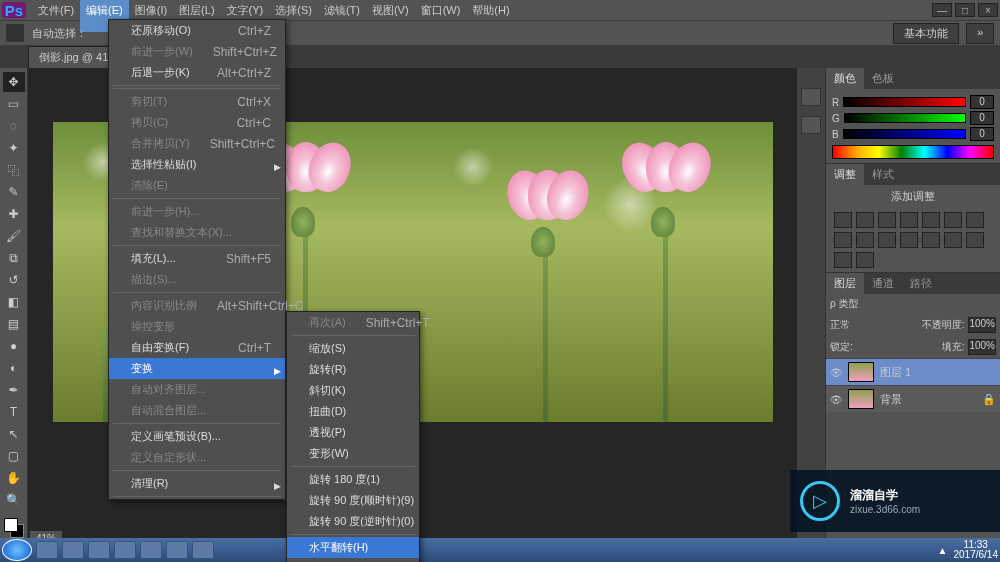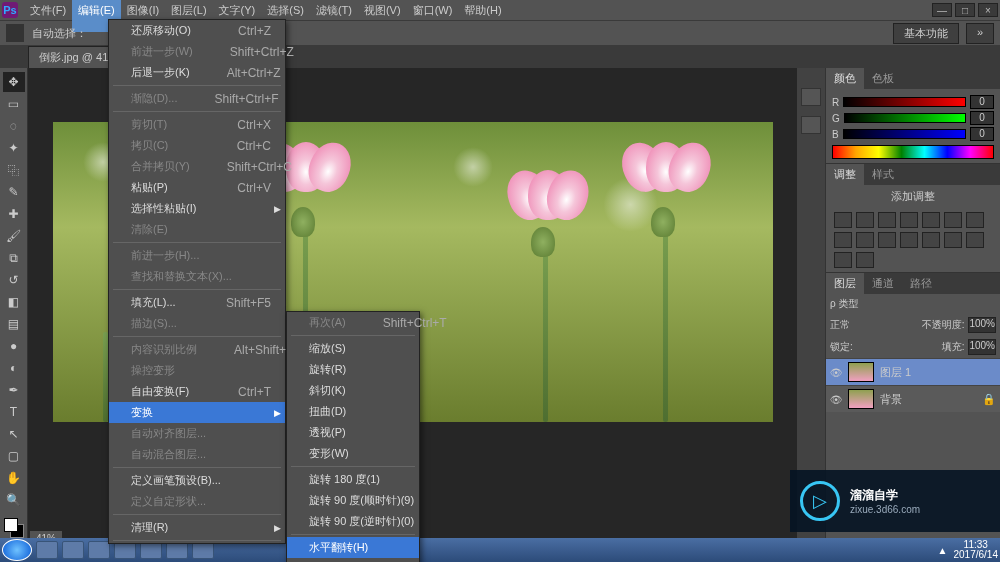--- a/index.html
+++ b/index.html
@@ -1,19 +1,19 @@
 <!DOCTYPE html>
 <html><head>
 <meta charset="utf-8">
 <style>
 * { margin: 0; padding: 0; box-sizing: border-box; font-family: "Microsoft YaHei", sans-serif; }
 body { width: 1000px; height: 562px; background: #535353; overflow: hidden; position: relative; }
 
 .titlebar { height: 20px; background: #535353; display: flex; align-items: center; padding: 0 2px; }
-.ps-logo { width: 16px; height: 16px; background: #701a75; border-radius: 3px; display: flex; align-items: center; justify-content: center; color: #31a8ff; font-size: 11px; font-weight: bold; }
+.ps-logo { width: 24px; height: 16px; background: #701a75; border-radius: 3px; display: flex; align-items: center; justify-content: center; color: #31a8ff; font-size: 15px; font-weight: bold; }
 .menubar { display: flex; align-items: center; flex: 1; margin-left: 6px; }
 .menu-item { padding: 14px 6px; font-size: 11px; color: #ccc; cursor: pointer; }
 .menu-item.active { background: #5a8dc9; color: #fff; }
 .window-controls { display: flex; gap: 3px; margin-left: auto; }
 .win-btn { width: 20px; height: 14px; background: #3a3a3a; border: 1px solid #222; display: flex; align-items: center; justify-content: center; font-size: 10px; color: #bbb; }
 
 .options-bar { height: 26px; background: #535353; border-top: 1px solid #3a3a3a; border-bottom: 1px solid #3a3a3a; display: flex; align-items: center; padding: 0 6px; font-size: 11px; color: #ccc; }
 .tool-icon { width: 18px; height: 18px; background: #333; margin-right: 8px; }
 .options-right { margin-left: auto; display: flex; gap: 7px; }
 .mode-btn { padding: 2px 10px; background: #3f3f3f; border: 1px solid #222; color: #ccc; font-size: 11px; }
@@ -60,21 +60,21 @@
 
 .layers-opts { display: flex; align-items: center; gap: 4px; padding: 3px 4px; font-size: 10px; }
 .layers-opts select, .layers-opts .opt-val { background: #333; border: 1px solid #222; color: #ccc; font-size: 10px; height: 16px; }
 .layer-row { display: flex; align-items: center; padding: 3px 4px; gap: 6px; background: #5a5a5a; border-top: 1px solid #444; }
 .layer-row.active { background: #6b8bc9; }
 .eye { width: 12px; height: 12px; color: #ccc; font-size: 10px; display: flex; align-items: center; justify-content: center; }
 .thumb { width: 26px; height: 20px; background: linear-gradient(180deg,#8fa050,#f0a0c0); border: 1px solid #000; }
 
 
 .dropdown { position: absolute; background: #4f4f4f; border: 1px solid #222; box-shadow: 2px 2px 6px rgba(0,0,0,0.5); z-index: 100; font-size: 11px; color: #ddd; }
-.dd-item { display: flex; align-items: center; padding: 3px 14px 3px 22px; min-height: 18px; position: relative; white-space: nowrap; gap: 17px; }
+.dd-item { display: flex; align-items: flex-end; padding: 3px 14px 3px 22px; min-height: 18px; position: relative; white-space: nowrap; }
 .dd-item.disabled { color: #888; }
 .dd-item.highlighted { background: #3a78d6; color: #fff; }
 .dd-item .shortcut { margin-left: auto; padding-left: 20px; color: #aaa; font-size: 12px; }
 .dd-item .arrow { position: absolute; right: 4px; font-size: 9px; }
 .dd-sep { height: 1px; background: #666; margin: 2px 4px; }
 
 .status { position: absolute; bottom: 16px; left: 30px; font-size: 10px; color: #ccc; background: #535353; padding: 2px 6px; }
 
 .taskbar { position: absolute; bottom: 0; left: 0; right: 0; height: 24px; background: linear-gradient(180deg, #4a6ea3, #2c4b79); display: flex; align-items: center; padding: 0 2px; }
 .start-orb { width: 30px; height: 22px; background: radial-gradient(circle at 50% 50%, #6fc2ff, #0a5bd6); border-radius: 50%; border: 1px solid #fff; }
@@ -294,40 +294,32 @@
     </div>
   <div class="dd-item disabled">
       <span>前进一步(W)</span>
       <span class="shortcut">Shift+Ctrl+Z</span>
     </div>
   <div class="dd-item">
       <span>后退一步(K)</span>
       <span class="shortcut">Alt+Ctrl+Z</span>
     </div>
   <div class="dd-sep"></div>
-  <div class="dd-item disabled">
-      <span>渐隐(D)...</span>
-      <span class="shortcut">Shift+Ctrl+F</span>
-    </div>
   <div class="dd-sep"></div>
   <div class="dd-item disabled">
       <span>剪切(T)</span>
       <span class="shortcut">Ctrl+X</span>
     </div>
   <div class="dd-item disabled">
       <span>拷贝(C)</span>
       <span class="shortcut">Ctrl+C</span>
     </div>
   <div class="dd-item disabled">
       <span>合并拷贝(Y)</span>
       <span class="shortcut">Shift+Ctrl+C</span>
-    </div>
-  <div class="dd-item">
-      <span>粘贴(P)</span>
-      <span class="shortcut">Ctrl+V</span>
     </div>
   <div class="dd-item">
       <span>选择性粘贴(I)</span>
       <span class="arrow">▶</span>
     </div>
   <div class="dd-item disabled">
       <span>清除(E)</span>
     </div>
   <div class="dd-sep"></div>
   <div class="dd-item disabled">

